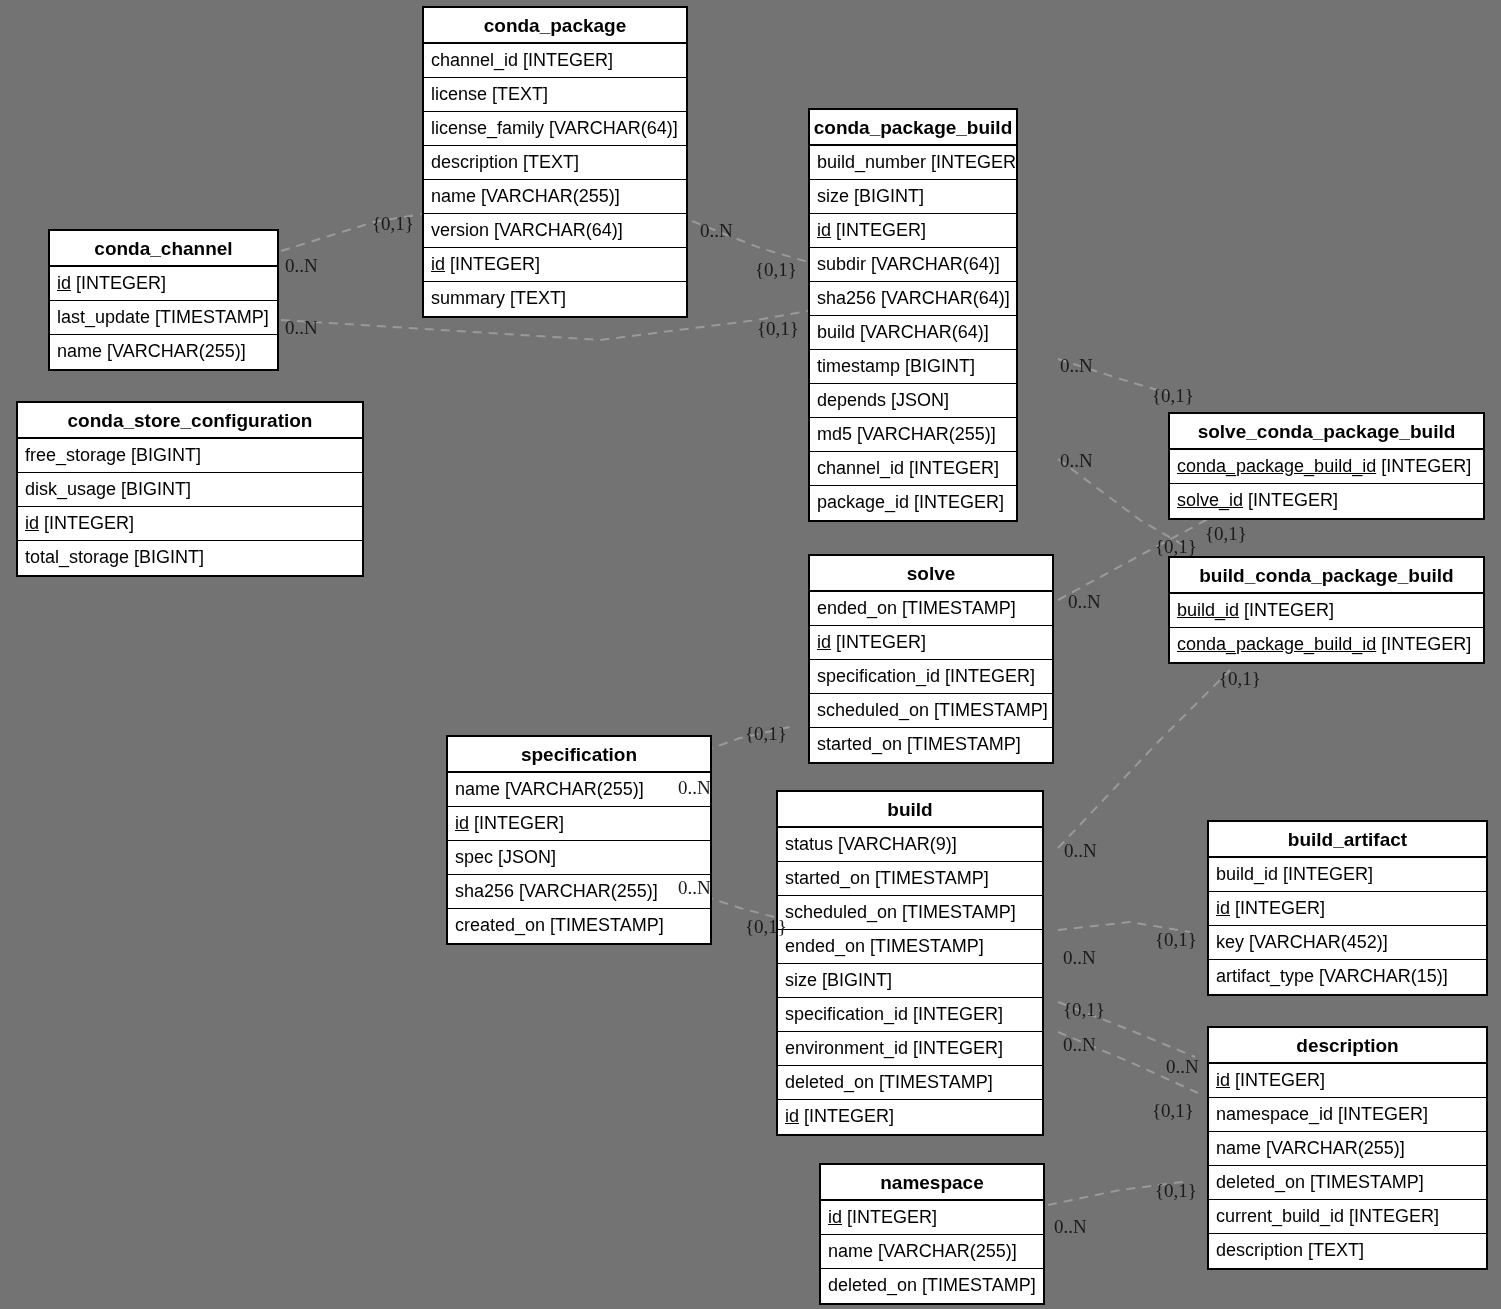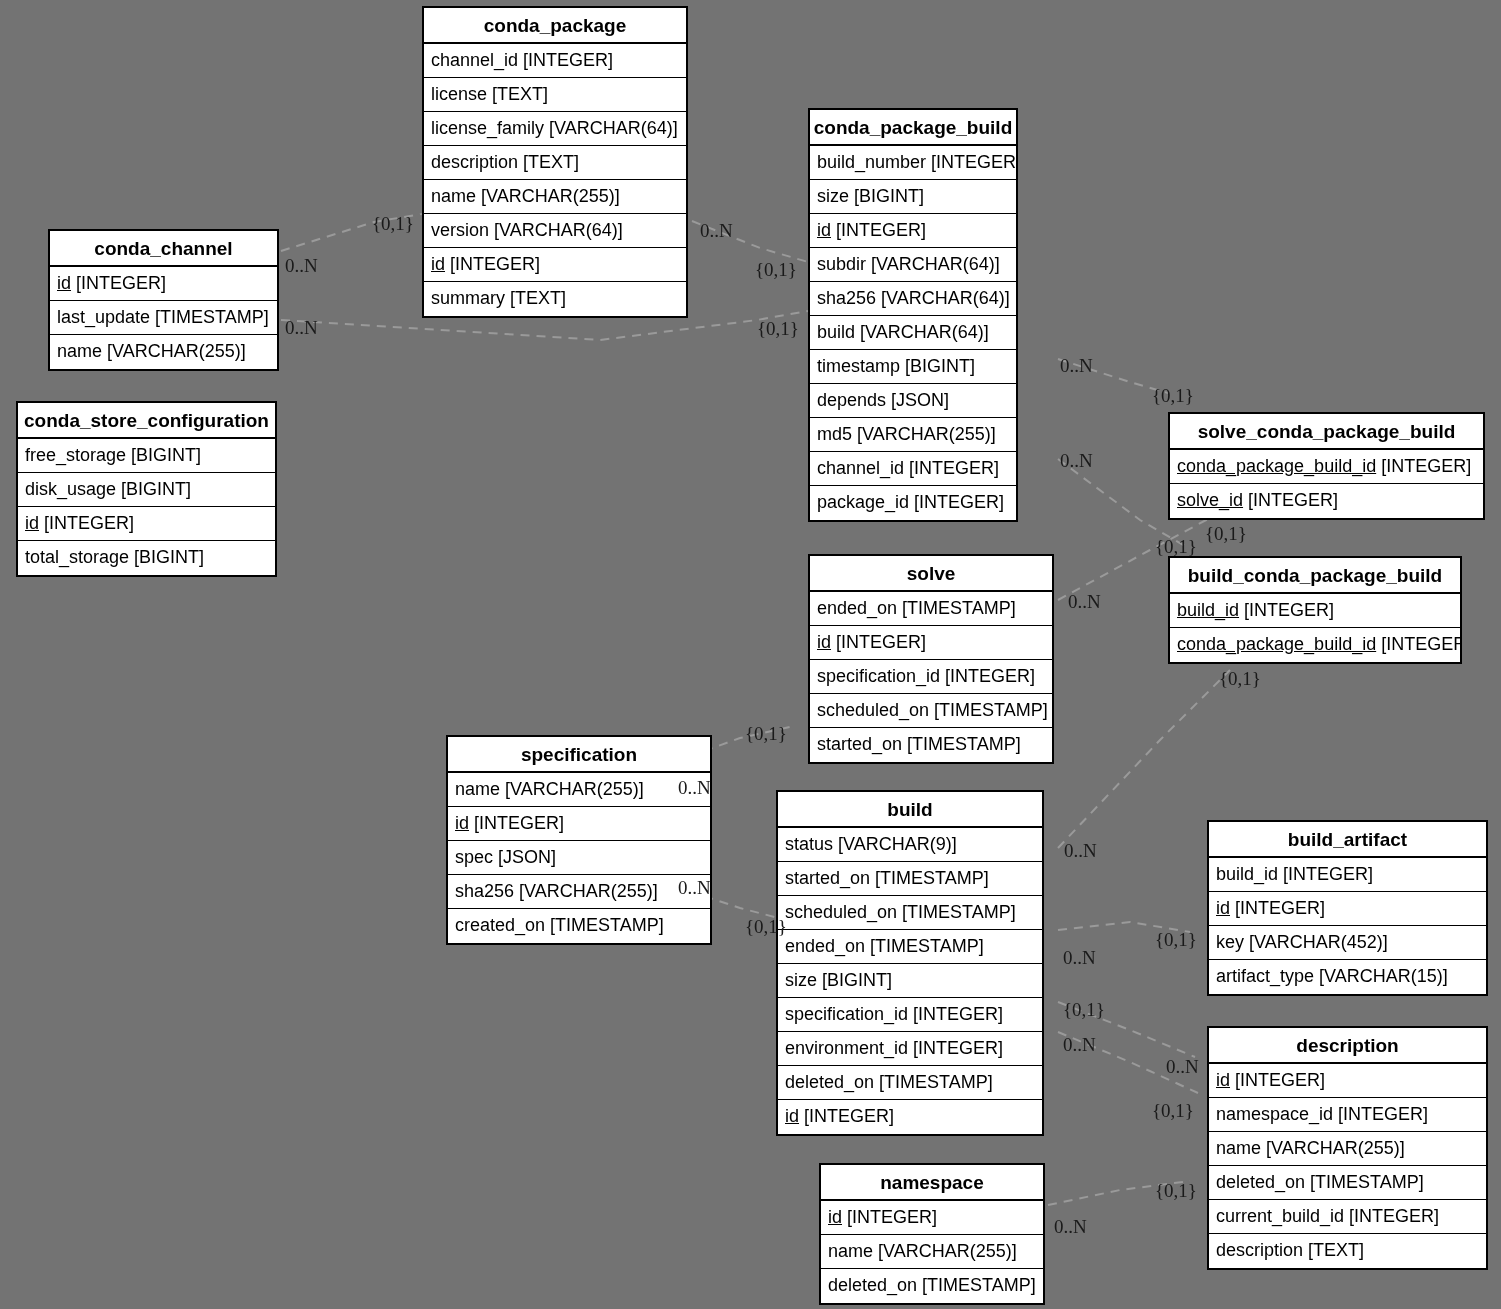--- a/index.html
+++ b/index.html
@@ -112,33 +112,33 @@
         <div class="attr">md5 [VARCHAR(255)]</div>
         <div class="attr">channel_id [INTEGER]</div>
         <div class="attr">package_id [INTEGER]</div>
       </div>
       <div class="entity" style="left: 48px; top: 229px; width: 231px;">
         <div class="entity-title">conda_channel</div>
         <div class="attr"><span class="pk">id</span><span> [INTEGER]</span></div>
         <div class="attr">last_update [TIMESTAMP]</div>
         <div class="attr">name [VARCHAR(255)]</div>
       </div>
-      <div class="entity" style="left: 16px; top: 401px; width: 261px;">
+      <div class="entity" style="left: 16px; top: 401px; width: 348px;">
         <div class="entity-title">conda_store_configuration</div>
         <div class="attr">free_storage [BIGINT]</div>
         <div class="attr">disk_usage [BIGINT]</div>
         <div class="attr"><span class="pk">id</span><span> [INTEGER]</span></div>
         <div class="attr">total_storage [BIGINT]</div>
       </div>
       <div class="entity" style="left: 1168px; top: 412px; width: 317px;">
         <div class="entity-title">solve_conda_package_build</div>
         <div class="attr"><span class="pk">conda_package_build_id</span><span> [INTEGER]</span></div>
         <div class="attr"><span class="pk">solve_id</span><span> [INTEGER]</span></div>
       </div>
-      <div class="entity" style="left: 1168px; top: 556px; width: 294px;">
+      <div class="entity" style="left: 1168px; top: 556px; width: 317px;">
         <div class="entity-title">build_conda_package_build</div>
         <div class="attr"><span class="pk">build_id</span><span> [INTEGER]</span></div>
         <div class="attr"><span class="pk">conda_package_build_id</span><span> [INTEGER]</span></div>
       </div>
       <div class="entity" style="left: 808px; top: 554px; width: 246px;">
         <div class="entity-title">solve</div>
         <div class="attr">ended_on [TIMESTAMP]</div>
         <div class="attr"><span class="pk">id</span><span> [INTEGER]</span></div>
         <div class="attr">specification_id [INTEGER]</div>
         <div class="attr">scheduled_on [TIMESTAMP]</div>

